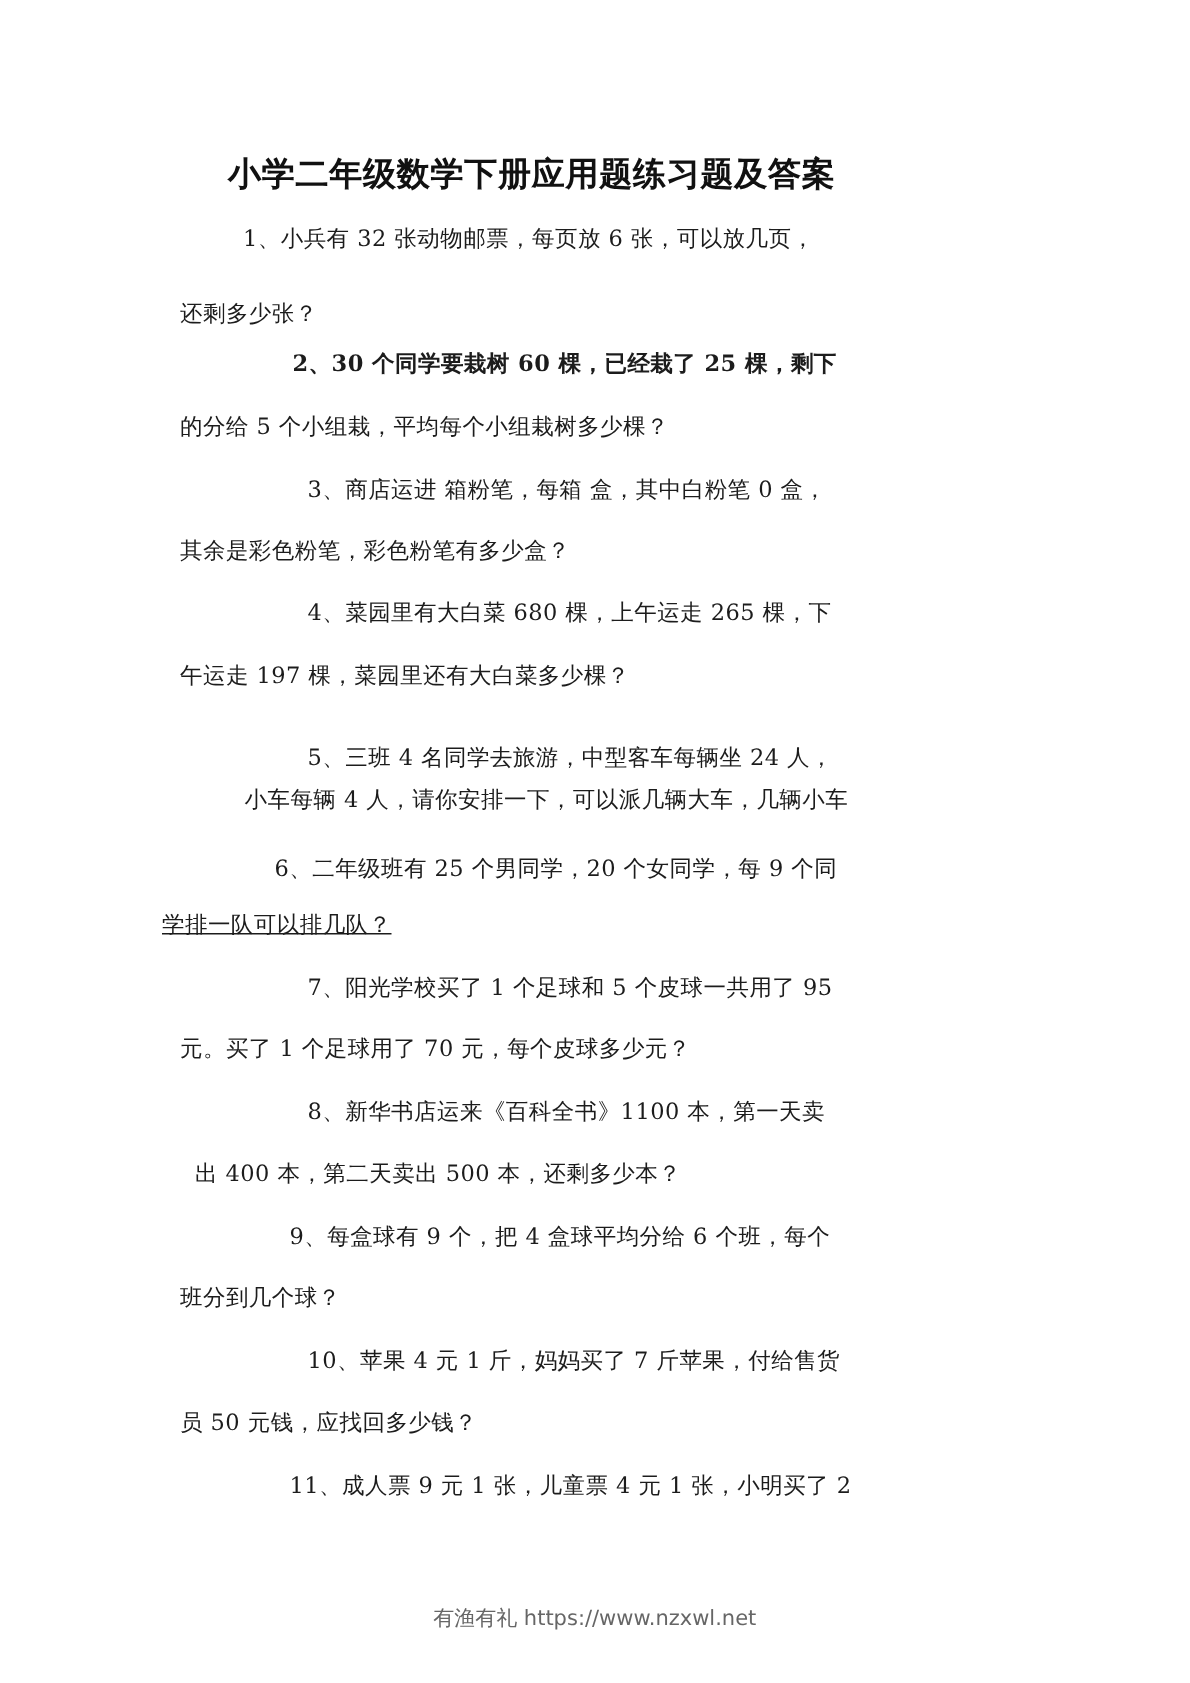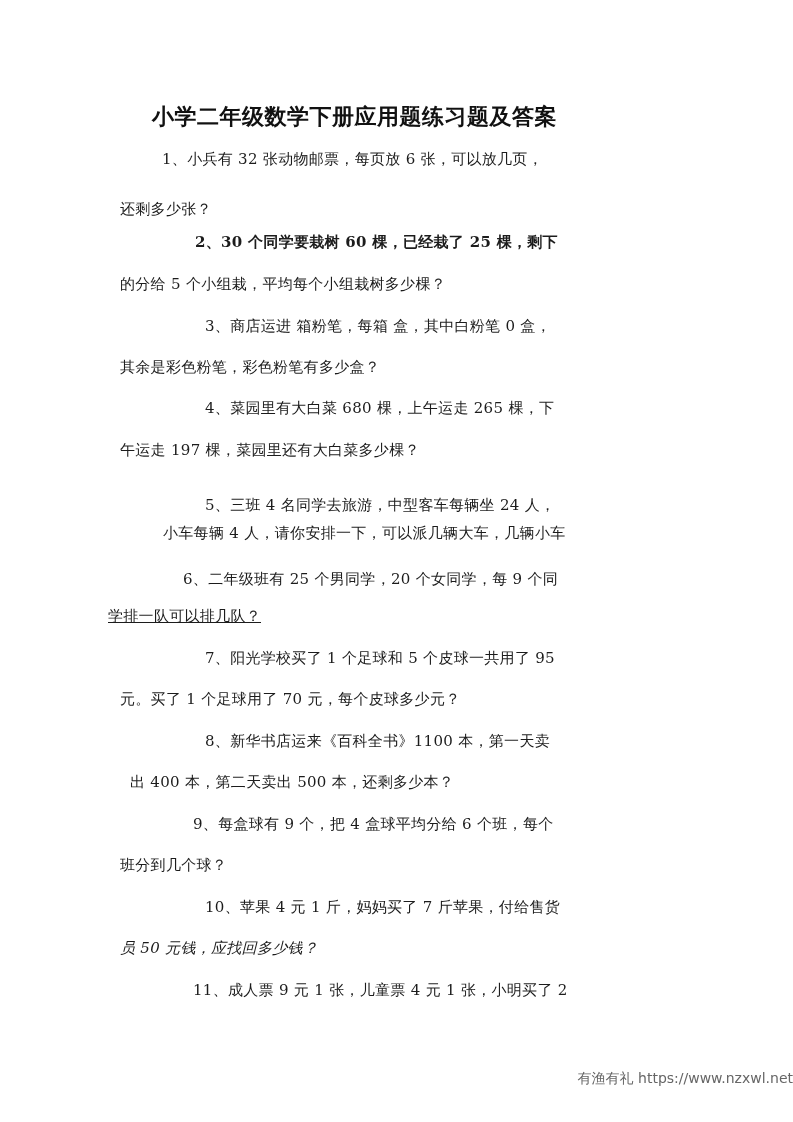--- a/index.html
+++ b/index.html
@@ -3,21 +3,21 @@
 <meta charset="utf-8">
 <style>
   html, body { margin: 0; padding: 0; background: #ffffff; }
   body { width: 793px; height: 1122px; position: relative; overflow: hidden;
          font-family: "DejaVu Serif", "Liberation Serif", serif; color: #1a1a1a; }
   .title { position: absolute; left: 0; width: 709px; top: 100px; text-align: center;
            font-family: "DejaVu Sans", "Liberation Sans", sans-serif; font-weight: bold;
            font-size: 22px; line-height: 34px; color: #111; letter-spacing: 0.5px; }
   .line { position: absolute; font-size: 15px; line-height: 30px; white-space: nowrap;
           color: #1c1c1c; letter-spacing: 0.3px; }
-  .footer { position: absolute; left: 0; width: 793px; top: 1070px; text-align: right;
+  .footer { position: absolute; left: 0; width: 793px; top: 1070px; text-align: center;
             font-family: "DejaVu Sans", "Liberation Sans", sans-serif; font-size: 14px;
             color: #666; }
 </style>
 </head>
 <body>
 
 <div>
   <div class="title">小学二年级数学下册应用题练习题及答案</div>
 
   <div>
@@ -60,21 +60,21 @@
     <div class="line" style="left:120px; top:767px;margin-left:10px;">出 400 本，第二天卖出 500 本，还剩多少本？</div>
   </div>
 
   <div>
     <div class="line" style="left:193px; top:809px;">9、每盒球有 9 个，把 4 盒球平均分给 6 个班，每个</div>
     <div class="line" style="left:120px; top:850px;">班分到几个球？</div>
   </div>
 
   <div>
     <div class="line" style="left:205px; top:892px;text-align:right;">10、苹果 4 元 1 斤，妈妈买了 7 斤苹果，付给售货</div>
-    <div class="line" style="left:120px; top:933px;font-style:italic;">员 50 元钱，应找回多少钱？</div>
+    <div class="line" style="left:120px; top:933px;">员 50 元钱，应找回多少钱？</div>
   </div>
 
   <div>
     <div class="line" style="left:193px; top:975px;">11、成人票 9 元 1 张，儿童票 4 元 1 张，小明买了 2</div>
   </div>
 
   <div class="footer">有渔有礼 https://www.nzxwl.net</div>
 </div>
 
 </body></html>

